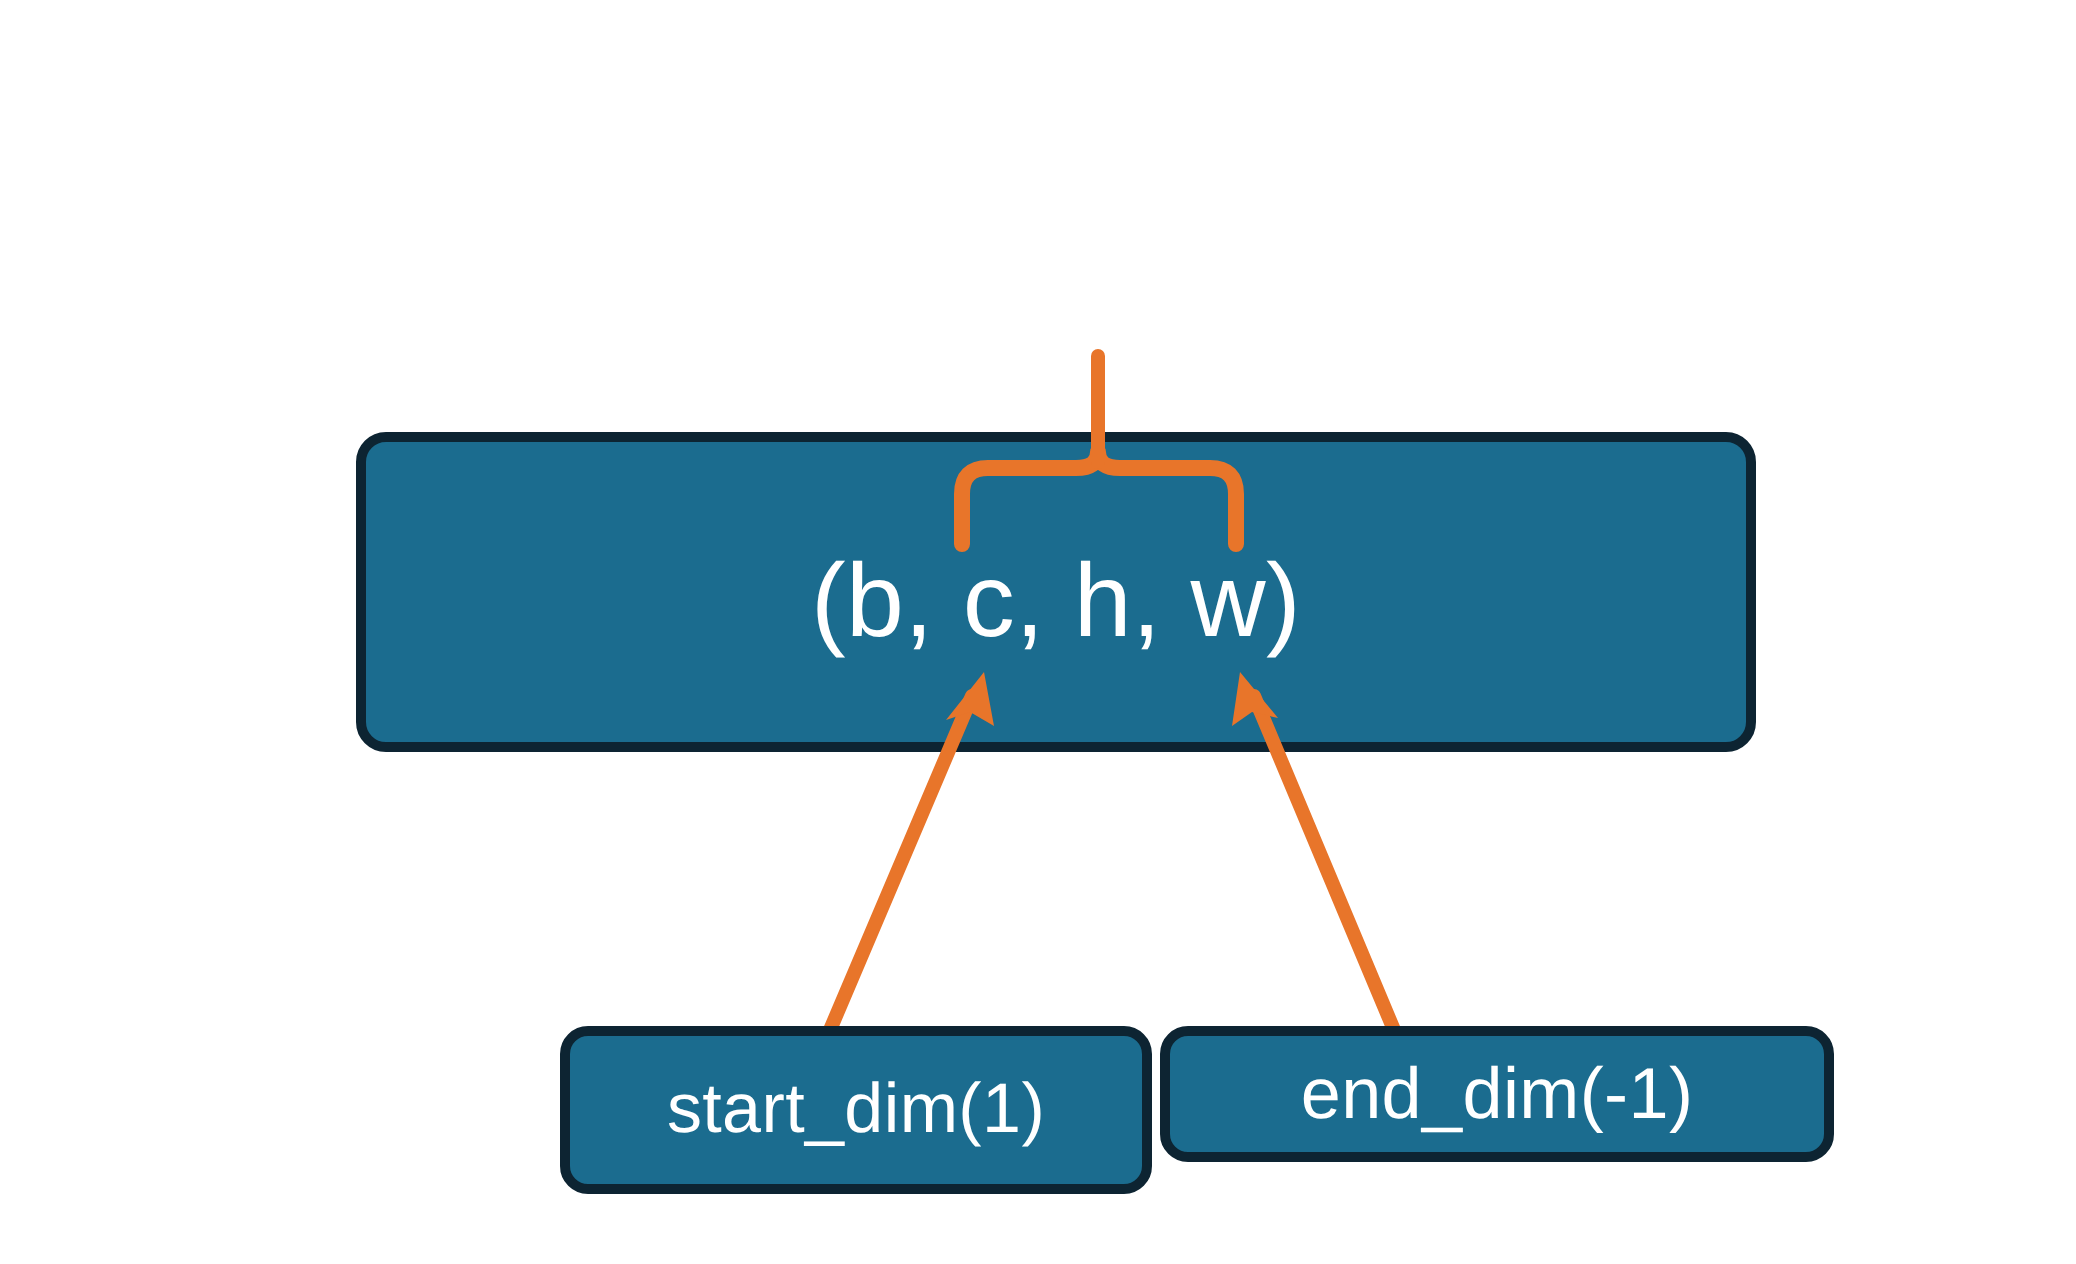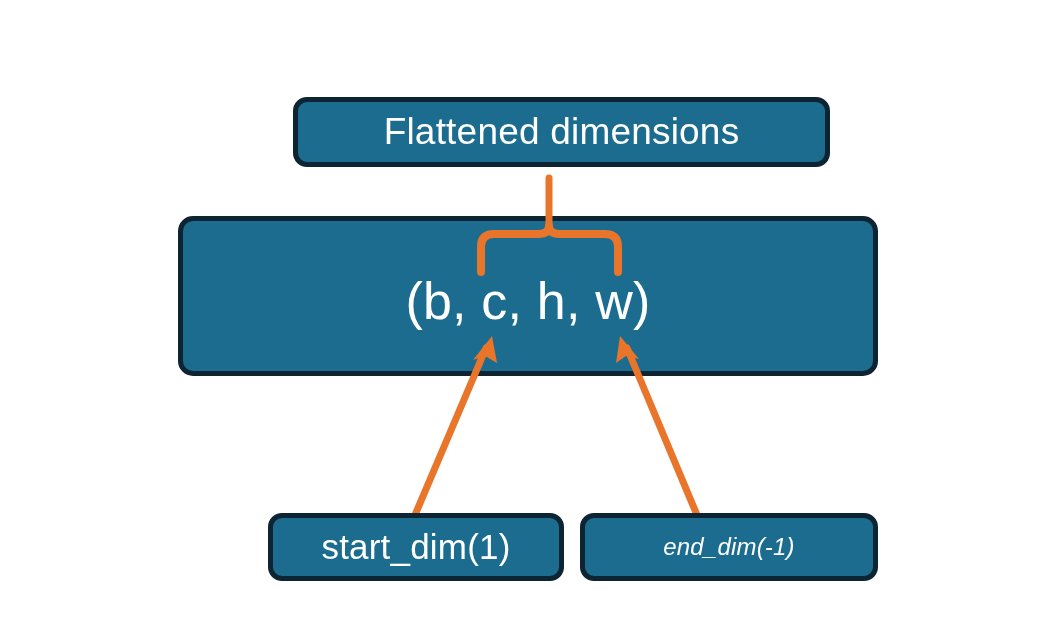--- a/index.html
+++ b/index.html
@@ -62,59 +62,55 @@
     position: absolute;
     left: 0;
     right: 0;
     top: 54px;
     text-align: center;
     font-size: 52px;
     line-height: 1;
   }
 
   #node-start-dim {
-    left: 268px;
+    left: 280px;
     top: 513px;
     width: 296px;
-    height: 68px;
+    height: 84px;
     font-size: 35px;
     border-radius: 14px;
     z-index: 3;
   }
 
   #node-end-dim {
     left: 580px;
     top: 513px;
-    width: 298px;
+    width: 337px;
     height: 68px;
-    font-size: 24px;
+    font-size: 36px;
     border-radius: 14px;
     z-index: 3;
-    font-style: italic;
   }
 
   
   #connectors {
     position: absolute;
     left: 0;
     top: 0;
     width: 1038px;
     height: 632px;
     z-index: 2;
     pointer-events: none;
   }
 </style>
 </head>
 <body>
 
 <div id="diagram-canvas">
 
-  <div class="node" id="node-flattened">
-    <span>Flattened dimensions</span>
-  </div>
 
   <div class="node" id="node-shape">
     <span class="shape-label">(b, c, h, w)</span>
   </div>
 
   <div class="node" id="node-start-dim">
     <span>start_dim(1)</span>
   </div>
 
   <div class="node" id="node-end-dim">

